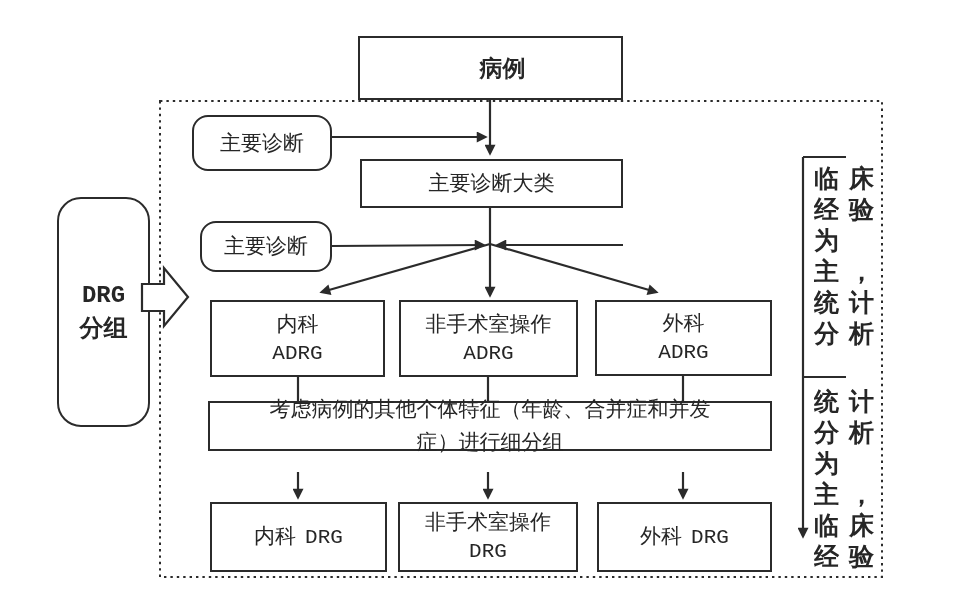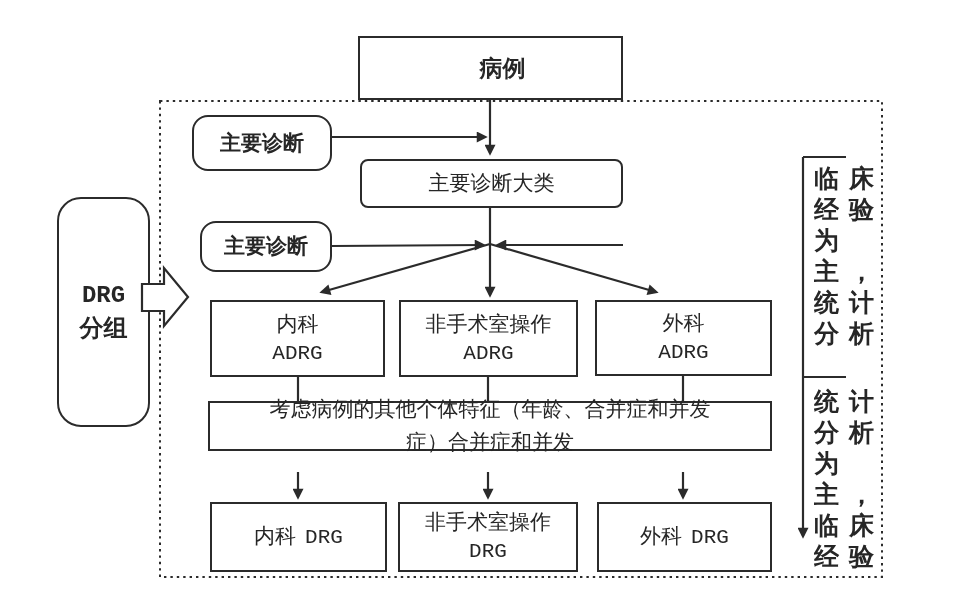--- a/index.html
+++ b/index.html
@@ -17,26 +17,26 @@
   .box {
     position: absolute; z-index: 1;
     border: 2px solid #2b2b2b;
     background: #ffffff;
     display: flex; flex-direction: column;
     align-items: center; justify-content: center;
     font-size: 21px; line-height: 29px;
     box-sizing: border-box;
     text-align: center;
   }
-  .rounded { border-radius: 16px; font-weight: bold; }
+  .rounded { border-radius: 16px; }
   .latin { font-family: Liberation Mono, monospace; }
   .row { display: flex; gap: 9px; align-items: baseline; }
   .case-box       { left: 358px; top: 36px;  width: 265px; height: 64px; font-size: 23px; font-weight: bold; padding-left: 24px; }
   .pd1-box        { left: 192px; top: 115px; width: 140px; height: 56px; }
-  .mdc-box        { left: 360px; top: 159px; width: 263px; height: 49px; border-radius: 8px; }
+  .mdc-box        { left: 360px; top: 159px; width: 263px; height: 49px; }
   .pd2-box        { left: 200px; top: 221px; width: 132px; height: 51px; }
   .op-box         { left: 623px; top: 220px; width: 132px; height: 50px; }
   .adrg1-box      { left: 210px; top: 300px; width: 175px; height: 77px; }
   .adrg2-box      { left: 399px; top: 300px; width: 179px; height: 77px; }
   .adrg3-box      { left: 595px; top: 300px; width: 177px; height: 76px; }
   .wide-box       { left: 208px; top: 401px; width: 564px; height: 50px; line-height: 33px; }
   .drg1-box       { left: 210px; top: 502px; width: 177px; height: 70px; }
   .drg2-box       { left: 398px; top: 502px; width: 180px; height: 70px; }
   .drg3-box       { left: 597px; top: 502px; width: 175px; height: 70px; }
   .drg-group-box  { left: 57px;  top: 197px; width: 93px;  height: 230px; border-radius: 24px;
@@ -91,21 +91,21 @@
     <span class="latin">ADRG</span>
   </div>
 
   <div class="box adrg3-box">
     <span>外科</span>
     <span class="latin">ADRG</span>
   </div>
 
   <div class="box wide-box">
     <span>考虑病例的其他个体特征（年龄、合并症和并发</span>
-    <span>症）合并症和并发</span>
+    <span>症）进行细分组</span>
   </div>
 
   <div class="box drg1-box">
     <span class="row">
       <span>内科</span>
       <span class="latin">DRG</span>
     </span>
   </div>
 
   <div class="box drg2-box">

